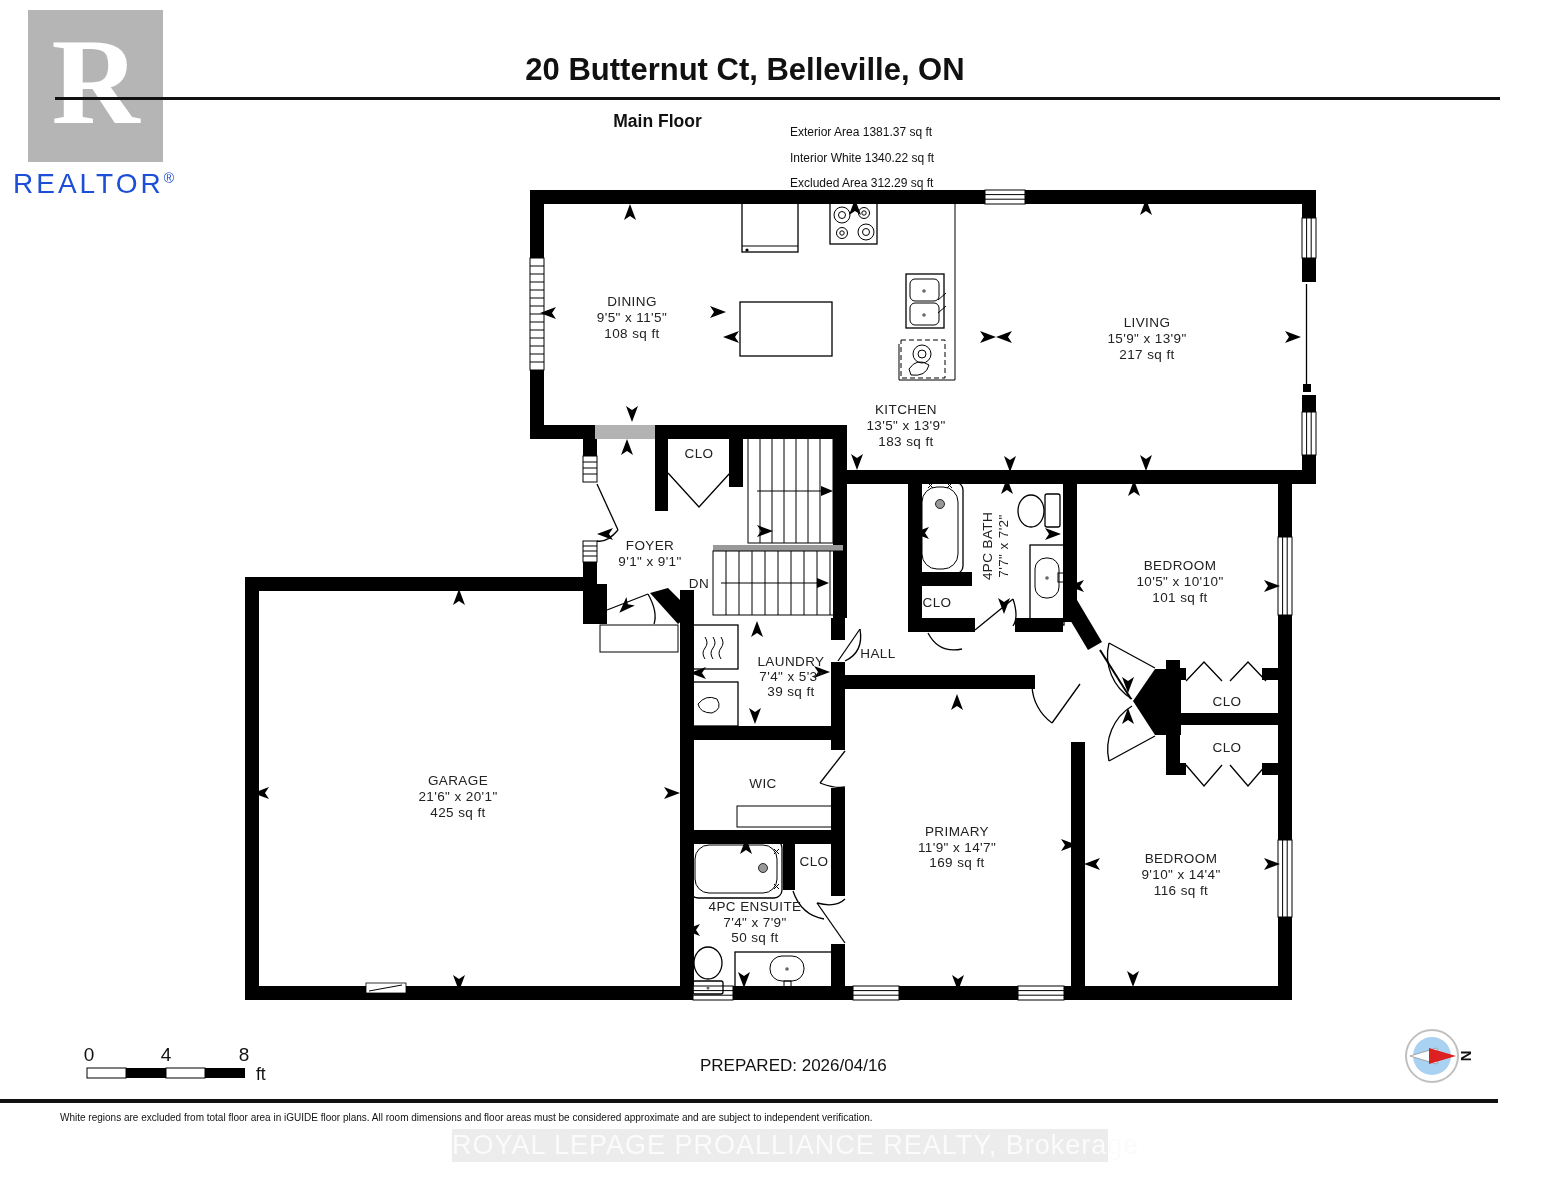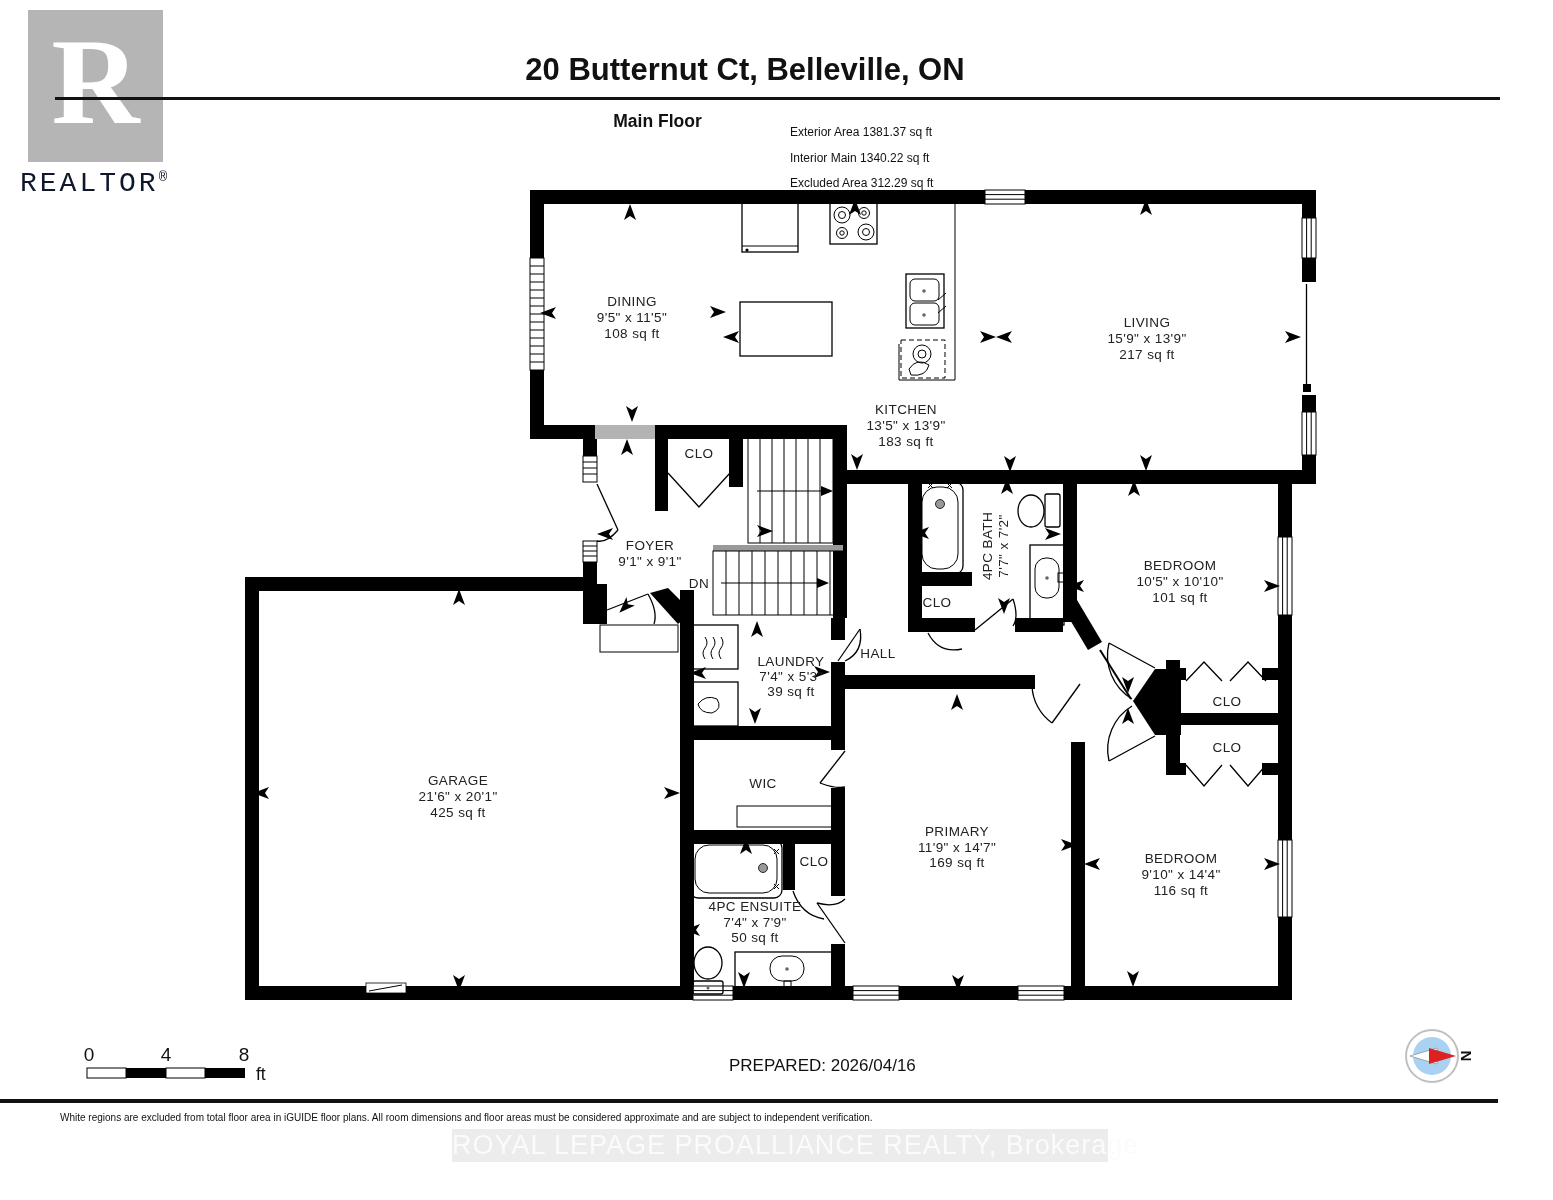--- a/index.html
+++ b/index.html
@@ -3,27 +3,27 @@
 <meta charset="utf-8">
 <style>
   html,body{margin:0;padding:0;}
   body{width:1553px;height:1200px;position:relative;background:#fff;
        font-family:"Liberation Sans",sans-serif;color:#111;overflow:hidden;}
   .abs{position:absolute;}
   #logo-box{left:28px;top:10px;width:135px;height:152px;background:#b5b5b5;
             display:flex;align-items:center;justify-content:center;}
   #logo-r{font-family:"Liberation Serif",serif;font-weight:bold;font-size:122px;
           color:#fff;line-height:1;transform:translateY(-4px);}
-  #logo-word{left:20px;top:168px;font-size:28px;color:#0f172a;letter-spacing:3px;font-family:Liberation Mono, monospace;}
+  #logo-word{left:13px;top:168px;font-size:28px;color:#1d4ed8;letter-spacing:3px;}
   #logo-word sup{font-size:14px;}
   #page-title{left:0;top:52px;width:1490px;text-align:center;font-size:31px;font-weight:bold;}
   #top-rule{left:55px;top:97px;width:1445px;height:3px;background:#111;}
   #floor-label{left:540px;top:109px;width:235px;text-align:center;font-weight:bold;font-size:17.5px;line-height:25.5px;}
   #area-lines{left:790px;top:120px;font-size:12px;line-height:25.5px;}
-  #prepared{left:700px;top:1056px;font-size:17px;margin-left:29px;}
+  #prepared{left:700px;top:1056px;font-size:17px;}
   #disclaimer{left:60px;top:1112px;font-size:10px;white-space:nowrap;color:#111;}
   #watermark{left:452px;top:1129px;width:656px;height:33px;background:#ececec;
              color:#fbfbfb;font-size:27px;text-align:center;letter-spacing:1px;line-height:33px;white-space:nowrap;}
   #plan-svg{left:0;top:0;}
   
   .w{fill:#000;}
   .ln{fill:none;stroke:#000;stroke-width:1.3px;}
   .tn{fill:none;stroke:#000;stroke-width:1px;}
   .dash{fill:none;stroke:#000;stroke-width:1px;stroke-dasharray:5 3;}
   .winr{fill:#fff;stroke:#000;stroke-width:1px;}
@@ -39,21 +39,21 @@
   <span id="logo-r">R</span>
 </div>
 <div class="abs" id="logo-word"><span>REALTOR</span><sup>®</sup></div>
 
 <div class="abs" id="page-title">20 Butternut Ct, Belleville, ON</div>
 <div class="abs" id="top-rule"></div>
 
 <div class="abs" id="floor-label">Main Floor</div>
 <div class="abs" id="area-lines">
   <div><span>Exterior Area</span> <span>1381.37 sq ft</span></div>
-  <div><span>Interior Main</span> <span>1340.22 sq ft</span></div>
+  <div><span>Interior White</span> <span>1340.22 sq ft</span></div>
   <div><span>Excluded Area</span> <span>312.29 sq ft</span></div>
 </div>
 
 <svg class="abs" id="plan-svg" width="1553" height="1200" viewBox="0 0 1553 1200" xmlns="http://www.w3.org/2000/svg">
   <defs>
     <path id="arr" d="M 8,0 L -8,6 L -4,0 L -8,-6 Z"></path>
   </defs>
 
   <g>
     <rect class="w" x="530" y="190" width="786" height="14"></rect>

